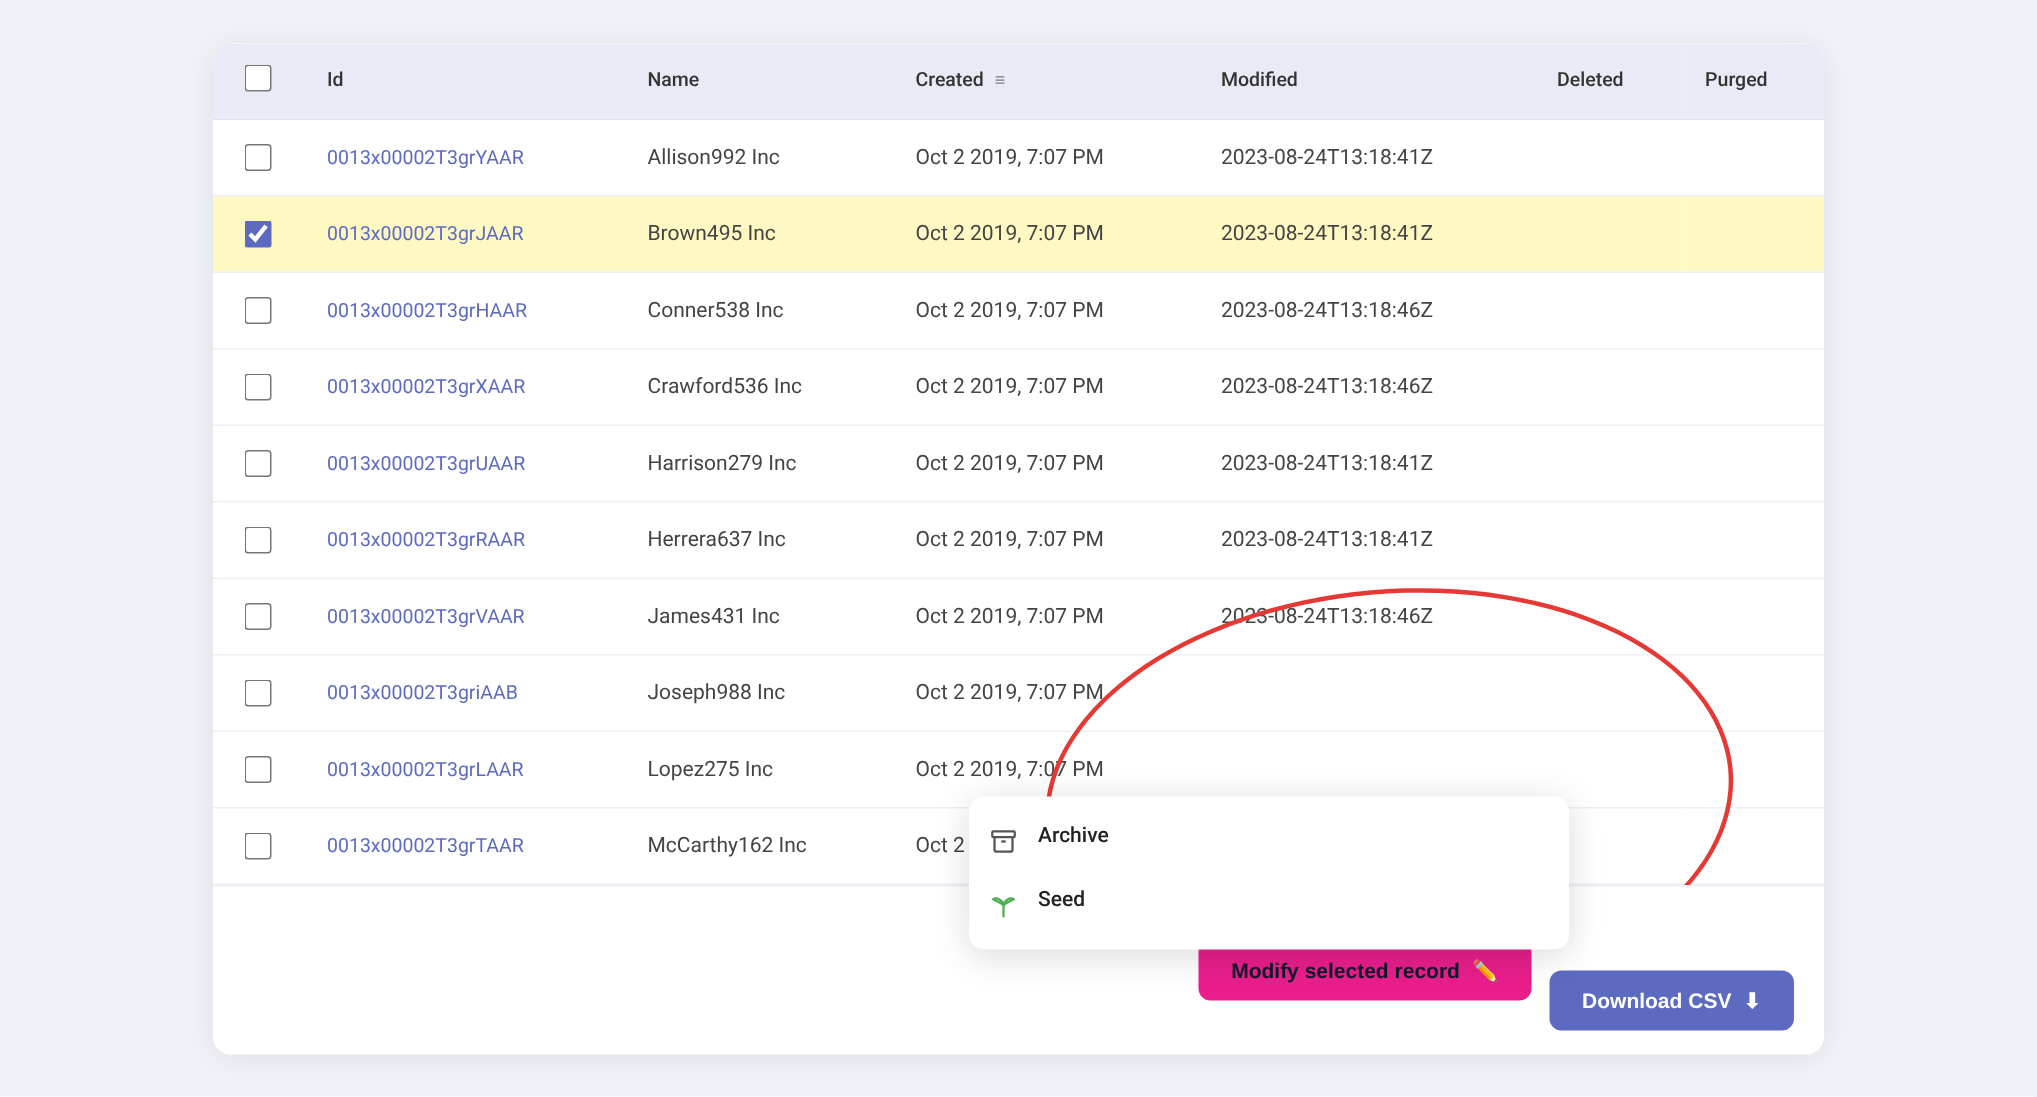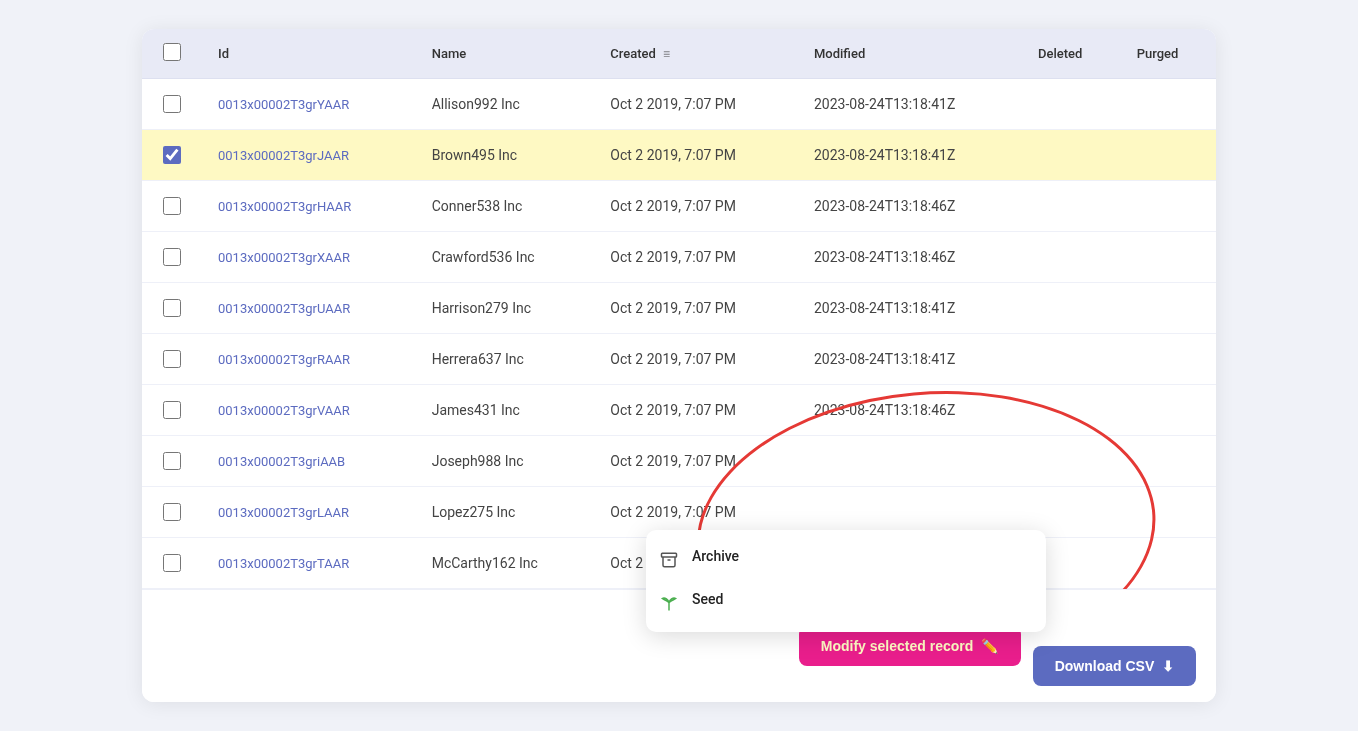--- a/index.html
+++ b/index.html
@@ -87,21 +87,21 @@
       justify-content: flex-end;
       align-items: center;
       gap: 12px;
       padding: 16px 20px;
       background: #fff;
       border-top: 1px solid #eef0f8;
       position: relative;
     }
     .btn-modify {
       background: #e91e8c;
-      color: #fef9c3;
+      color: #0f172a;
       border: none;
       border-radius: 8px;
       padding: 12px 22px;
       font-size: 14px;
       font-weight: 600;
       cursor: pointer;
       display: flex;
       align-items: center;
       gap: 8px;
     }

